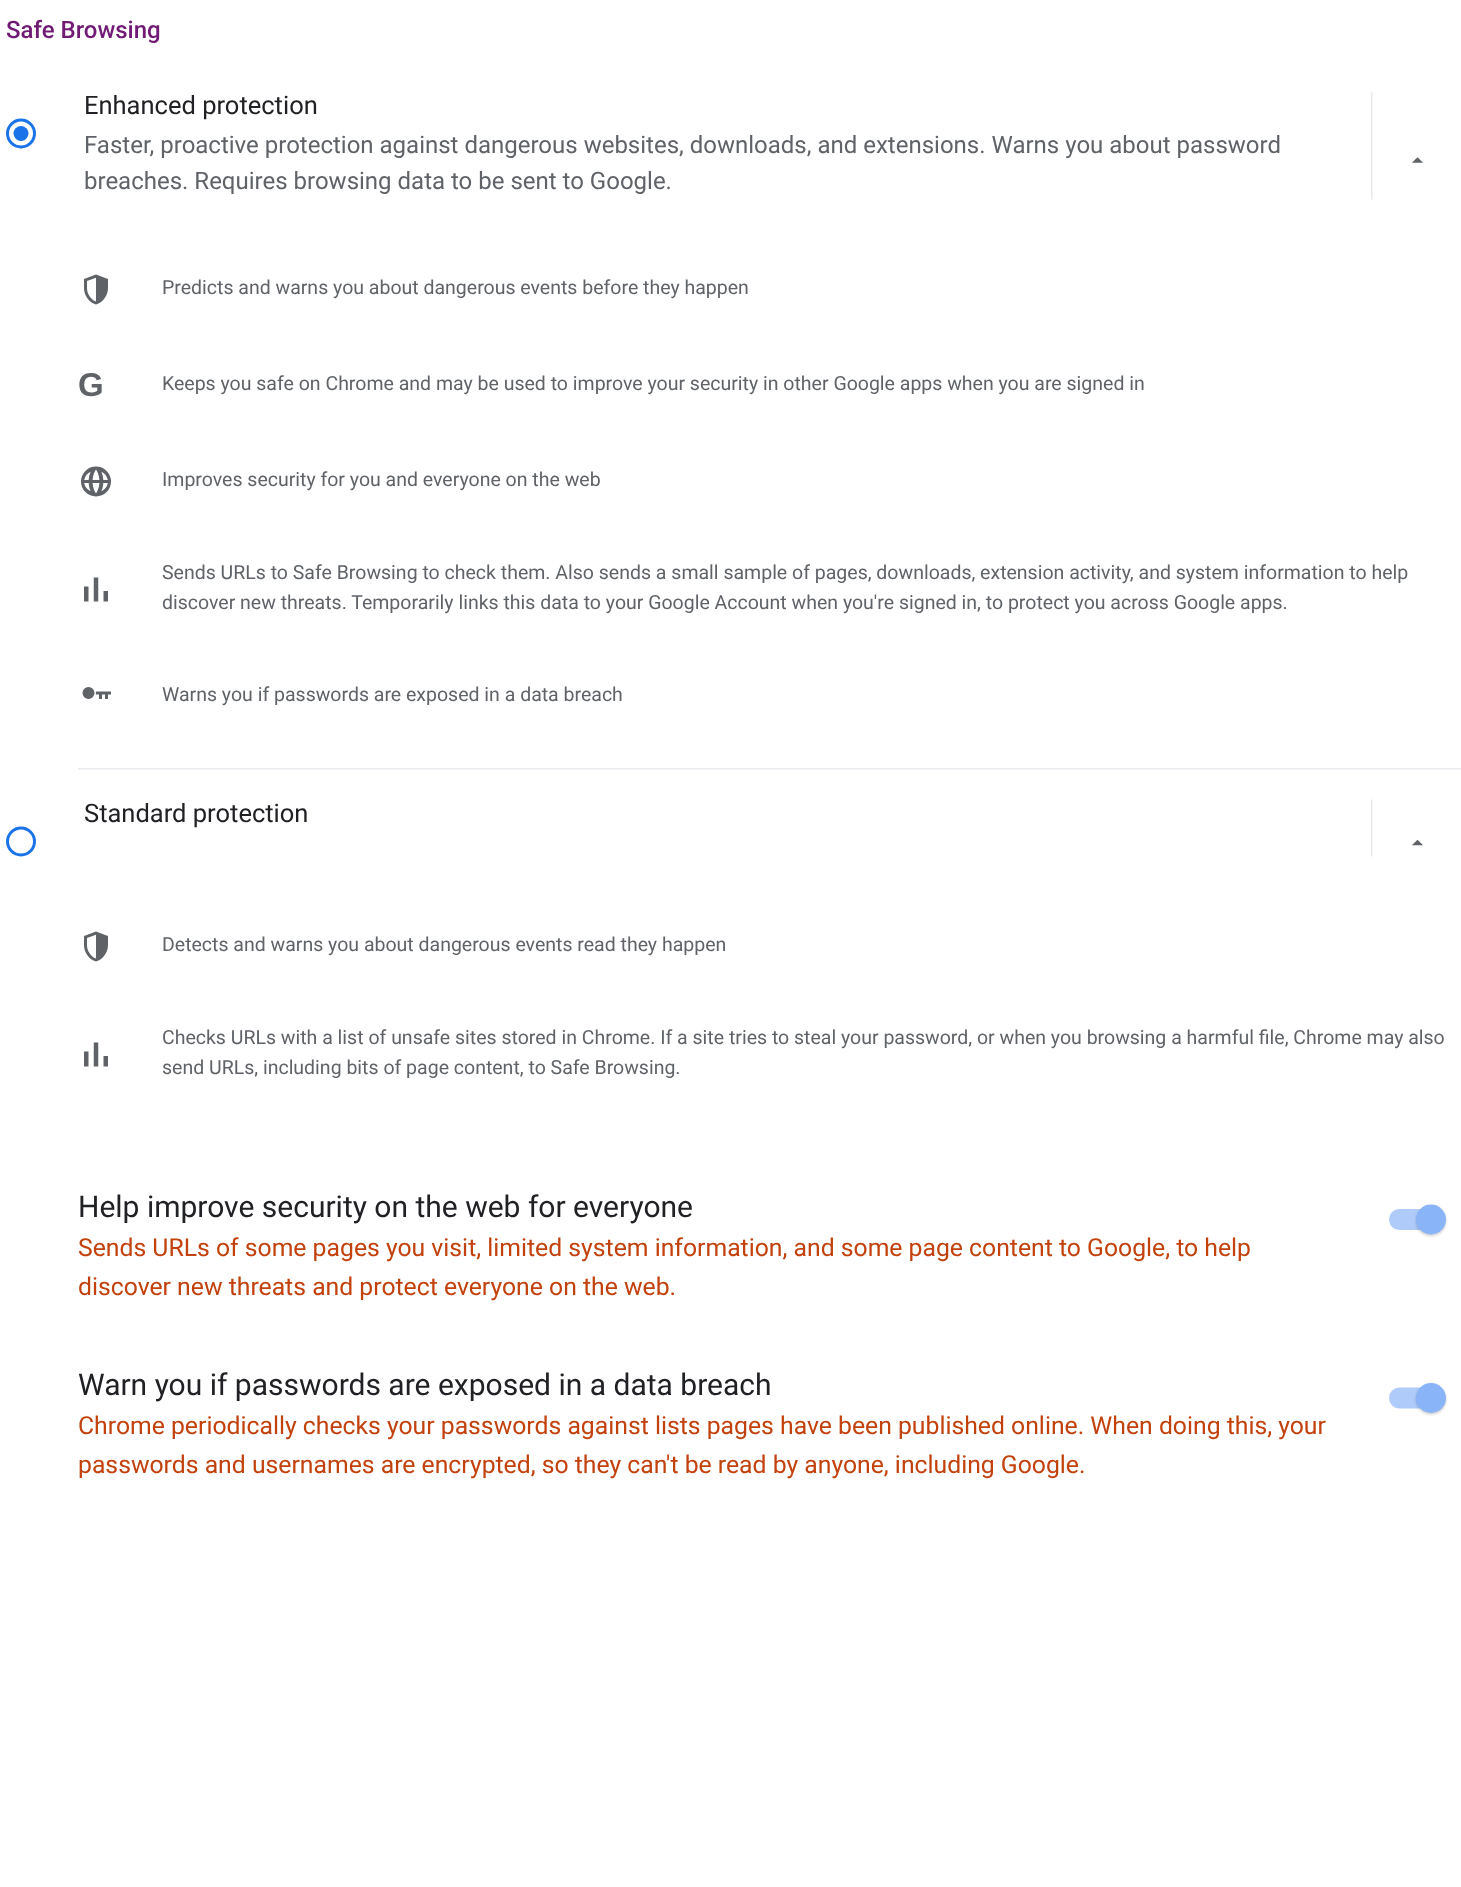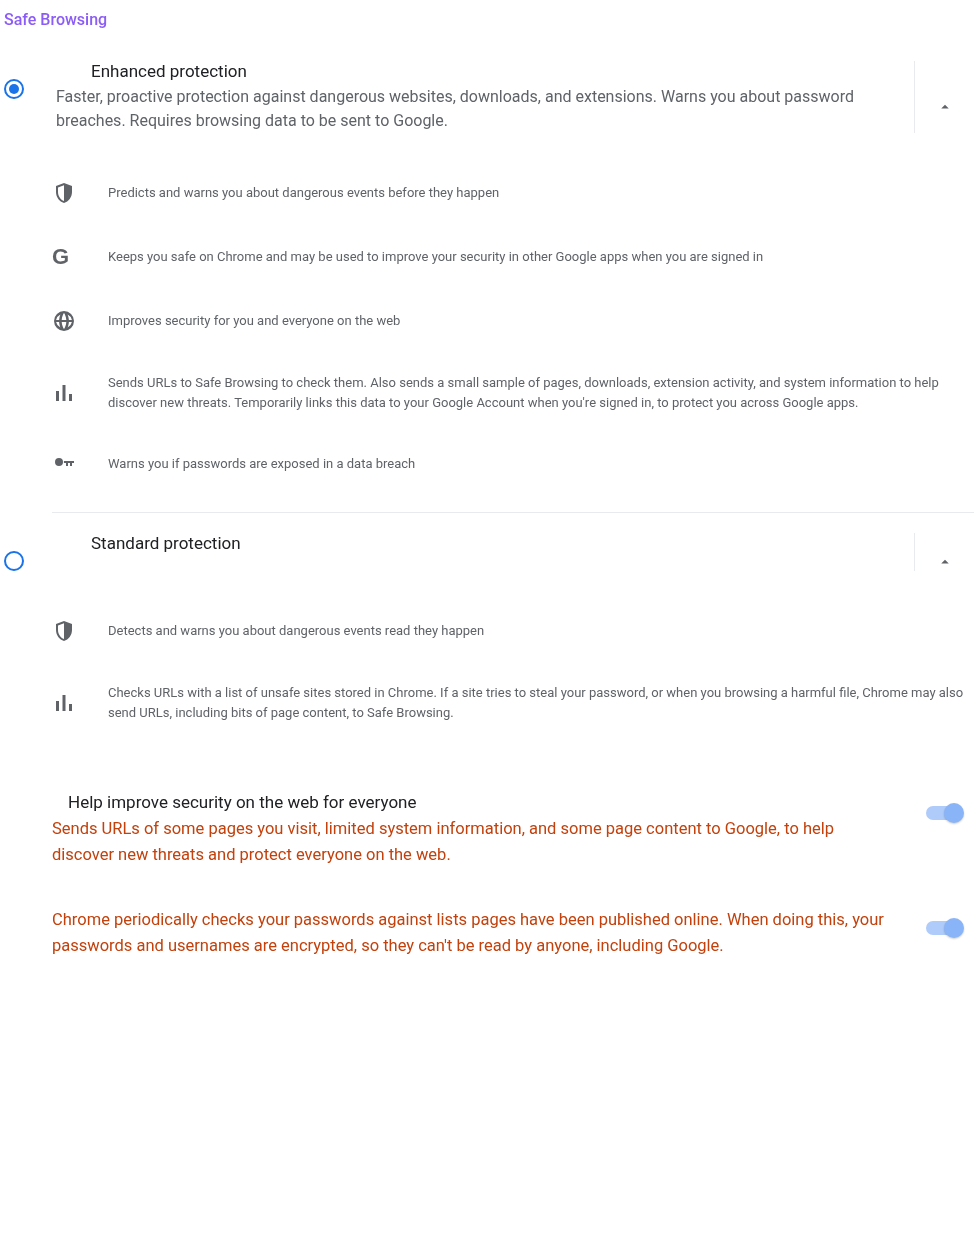--- a/index.html
+++ b/index.html
@@ -5,21 +5,21 @@
   * { box-sizing: border-box; margin: 0; padding: 0; }
   body {
     font-family: Roboto, "Segoe UI", Arial, sans-serif;
     background: #fff;
     width: 974px;
     color: #202124;
   }
   .section-title {
     font-size: 16px;
     font-weight: 500;
-    color: #8b5cf6;
+    color: #701a75;
     padding: 10px 0 24px 4px;
   }
   .option-row {
     display: flex;
     align-items: flex-start;
     padding: 8px 0 8px 4px;
     position: relative;
   }
   .radio-col {
     width: 52px;
@@ -41,21 +41,20 @@
     border-radius: 50%;
     top: 3px; left: 3px;
   }
   .option-body {
     flex: 1;
   }
   .option-title {
     font-size: 17px;
     color: #202124;
     margin-bottom: 4px;
-    margin-left: 35px;
   }
   .option-desc {
     font-size: 16px;
     color: #5f6368;
     line-height: 1.5;
     max-width: 800px;
   }
   .expand-col {
     width: 60px;
     flex: 0 0 60px;
@@ -106,24 +105,23 @@
     padding-left: 52px;
     padding-top: 30px;
   }
   .sub-row {
     display: flex;
     align-items: flex-start;
     padding: 20px 0;
   }
   .sub-body { flex: 1; padding-right: 30px; }
   .sub-title {
-    font-size: 17px;
+    font-size: 20px;
     color: #202124;
     margin-bottom: 4px;
-    margin-left: 16px;
   }
   .sub-desc {
     font-size: 16.5px;
     color: #c2410c;
     line-height: 1.55;
   }
   .toggle-col {
     width: 60px;
     display: flex;
     align-items: center;
@@ -255,20 +253,21 @@
       <div class="sub-desc">Sends URLs of some pages you visit, limited system information, and some page content to Google, to help discover new threats and protect everyone on the web.</div>
     </div>
     <div class="toggle-col">
       <div class="toggle">
           <div class="knob"></div>
         </div>
     </div>
   </div>
   <div class="sub-row">
     <div class="sub-body">
+      <div class="sub-title">Warn you if passwords are exposed in a data breach</div>
       <div class="sub-desc">Chrome periodically checks your passwords against lists pages have been published online. When doing this, your passwords and usernames are encrypted, so they can't be read by anyone, including Google.</div>
     </div>
     <div class="toggle-col">
       <div class="toggle">
           <div class="knob"></div>
         </div>
     </div>
   </div>
 </div>
 

